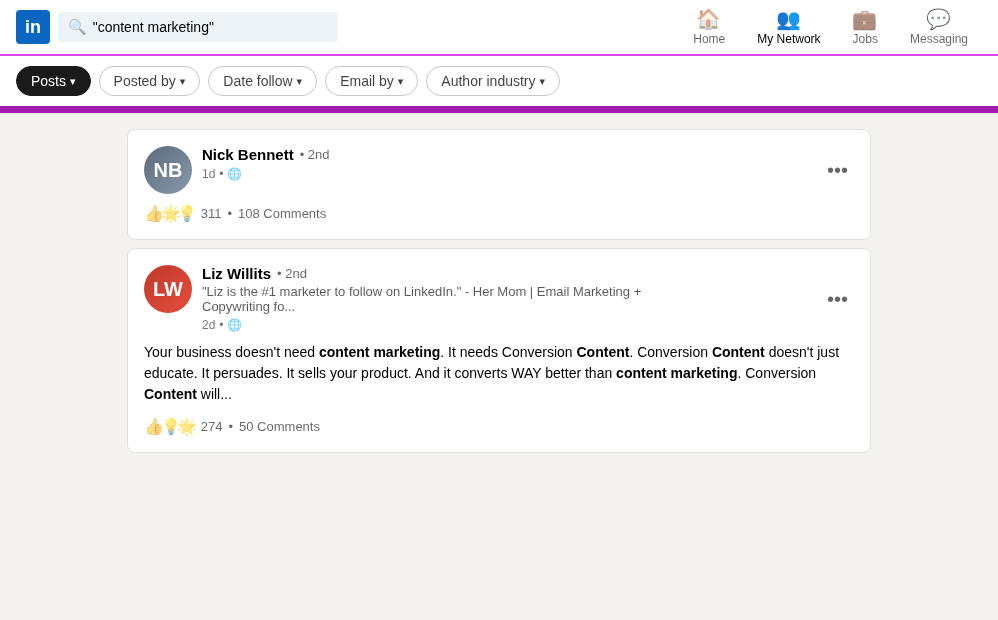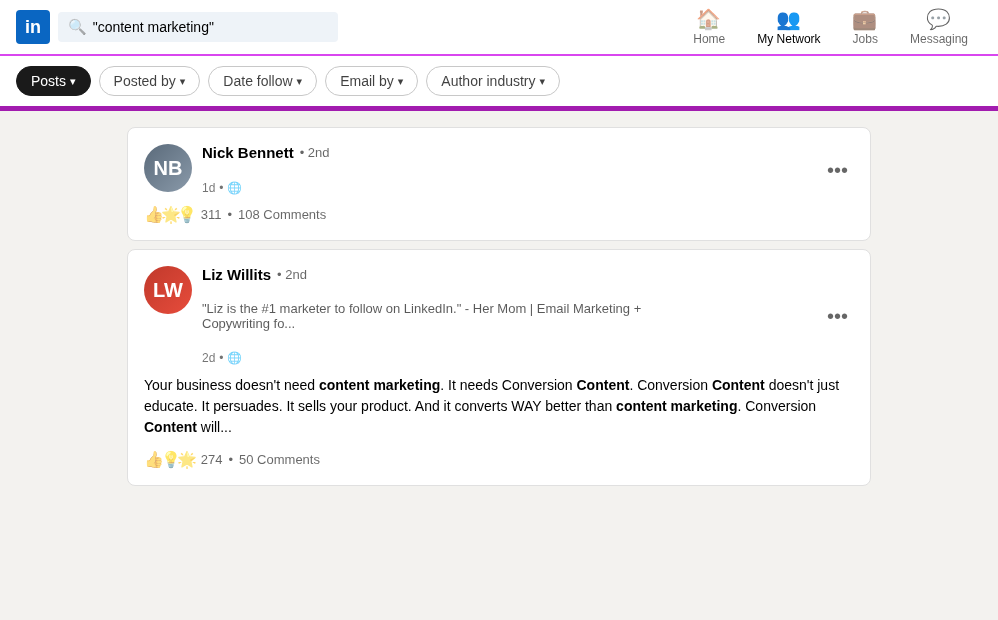--- a/index.html
+++ b/index.html
@@ -64,21 +64,21 @@
       font-size: 12px;
       gap: 3px;
       border-radius: 4px;
     }
     .nav-item .nav-icon { font-size: 20px; line-height: 1; }
     .nav-item.active { color: #000; }
 
     
     .filter-bar {
       background: #fff;
-      border-bottom: 5px solid #a21caf;
+      border-bottom: 7px solid #a21caf;
       display: flex;
       align-items: center;
       padding: 10px 16px;
       gap: 8px;
     }
     .filter-pill {
       display: flex;
       align-items: center;
       gap: 4px;
       padding: 6px 14px;
@@ -133,21 +133,21 @@
       flex-shrink: 0;
       display: flex;
       align-items: center;
       justify-content: center;
       font-size: 20px;
       font-weight: bold;
       color: #fff;
     }
     .avatar-nick { background: linear-gradient(135deg, #5a6a7a, #8a9aaa); }
     .avatar-liz { background: linear-gradient(135deg, #c0392b, #e74c3c); }
-    .author-info { display: flex; flex-direction: column; gap: 18px; }
+    .author-info { display: flex; flex-direction: column; gap: 2px; }
     .author-name-row { display: flex; align-items: center; gap: 6px; }
     .author-name { font-weight: 600; font-size: 15px; color: #000; }
     .author-degree { color: rgba(0,0,0,0.6); font-size: 13px; }
     .author-headline { color: rgba(0,0,0,0.65); font-size: 13px; max-width: 500px; }
     .post-meta { display: flex; align-items: center; gap: 4px; color: rgba(0,0,0,0.55); font-size: 12px; margin-top: 2px; }
     .globe-icon { font-size: 12px; }
     .more-btn {
       background: none;
       border: none;
       cursor: pointer;

